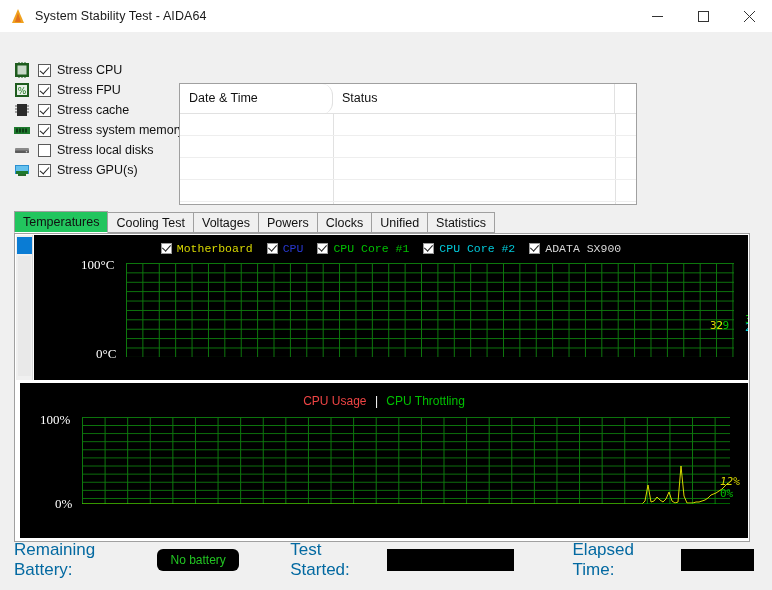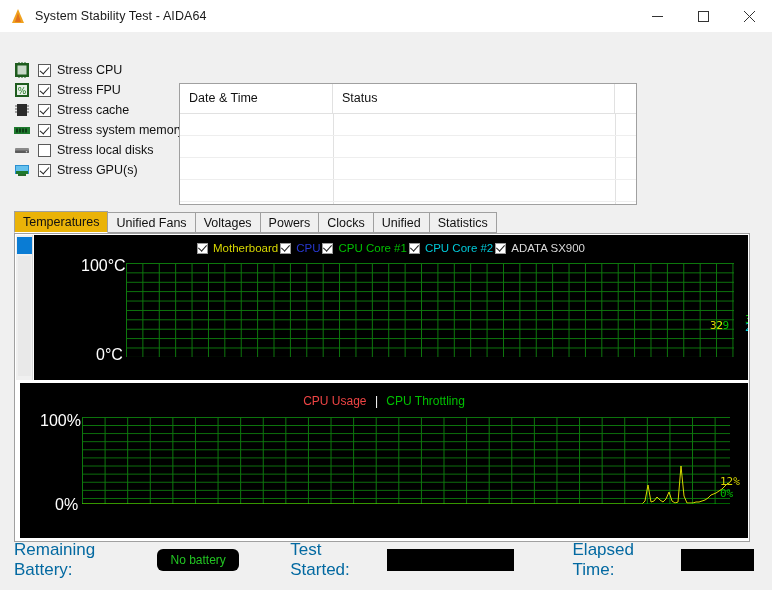--- a/index.html
+++ b/index.html
@@ -109,21 +109,21 @@
   .log-head {
     display: flex; height: 30px;
     border-bottom: 1px solid #e1e1e1;
   }
   .log-col {
     padding: 7px 0 0 9px;
     font-size: 12.5px; color: #111;
     border-right: 1px solid #e1e1e1;
     height: 30px;
   }
-  .log-col.c1 { width: 153px; }
+  .log-col.c1 { width: 153px; border-radius: 11px; }
   .log-col.c2 { width: 282px; }
   .log-col.c3 { width: 21px; border-right: none; }
   .log-body { position: relative; height: 91px; }
   .log-vline {
     position: absolute; top: 0; bottom: 0;
     width: 1px; background: #e1e1e1;
   }
   .log-hline {
     position: absolute; left: 0; right: 0;
     height: 1px; background: #eeeeee;
@@ -141,21 +141,21 @@
     padding: 0 8px;
     display: flex; align-items: center;
     font-size: 12.5px; color: #111;
     background: #f0f0f0;
     border: 1px solid #a0a0a0;
     border-bottom: 1px solid #a0a0a0;
     margin-right: -1px;
     position: relative;
   }
   .tab.active {
-    background: #eab308;
+    background: #22c55e;
     border-bottom: 1px solid #ffffff;
     height: 22px;
     z-index: 2;
   }
   
   .graphwrap {
     position: absolute;
     left: 14px; top: 201px;
     width: 736px; height: 308px;
     background: #ffffff;
@@ -190,31 +190,31 @@
   .graph.usage { left: 5px; top: 149px; width: 728px; height: 155px; }
   .grid {
     position: absolute;
     background-image:
       linear-gradient(to right, #0d7a0d 1px, transparent 1px),
       linear-gradient(to bottom, #0d7a0d 1px, transparent 1px);
   }
   .axis-lbl {
     position: absolute;
     color: #ffffff;
-    font-size: 16px;
-    font-family: Liberation Sans, sans-serif;
+    font-size: 13px;
+    font-family: Liberation Serif, serif;
     white-space: nowrap;
   }
   .legend {
     position: absolute;
     top: 7px; left: 0; width: 100%;
     display: flex; justify-content: center;
-    gap: 2px;
+    gap: 14px;
     font-size: 11.5px;
-    font-family: Liberation Sans, sans-serif;
+    font-family: Liberation Mono, monospace;
   }
   .leg-item { display: flex; align-items: center; }
   .leg-cb {
     width: 11px; height: 11px;
     background: #fff; border: 1px solid #999;
     margin-right: 5px; position: relative; flex: none;
   }
   .leg-cb::after {
     content: "";
     position: absolute; left: 2px; top: -1px;
@@ -388,21 +388,21 @@
         <div class="log-vline" style="left:435px"></div>
         <div class="log-hline" style="top:21px"></div>
         <div class="log-hline" style="top:43px"></div>
         <div class="log-hline" style="top:65px"></div>
         <div class="log-hline" style="top:87px"></div>
       </div>
     </div>
 
     <div class="tabstrip">
       <div class="tab active">Temperatures</div>
-      <div class="tab">Unified Fans</div>
+      <div class="tab">Cooling Test</div>
       <div class="tab">Voltages</div>
       <div class="tab">Powers</div>
       <div class="tab">Clocks</div>
       <div class="tab">Unified</div>
       <div class="tab">Statistics</div>
     </div>
 
     <div class="graphwrap">
 
       <div class="scrollbar">
@@ -450,21 +450,21 @@
           <span style="color:#00c000">CPU Throttling</span>
         </div>
         <div class="axis-lbl" style="left:20px; top:29px;">100%</div>
         <div class="axis-lbl" style="left:35px; top:113px;">0%</div>
         <svg style="position:absolute; left:62px; top:34px;" width="648" height="87" viewBox="0 0 648 87" preserveAspectRatio="none">
           <polyline fill="none" stroke="#d8d800" stroke-width="1" points="0,87 560,87 563,84 566,68 569,85 572,84 575,80 578,83 581,85 584,82 587,75 590,84 593,86 596,85 599,49 602,79 605,86 608,86 611,86 614,85 617,85 620,84 623,83 626,81 629,78 634,76 640,72 646,66"></polyline>
         </svg>
         <svg style="position:absolute; left:62px; top:34px;" width="648" height="87" viewBox="0 0 648 87" preserveAspectRatio="none">
           <polyline fill="none" stroke="#00c000" stroke-width="1" points="0,87 648,87"></polyline>
         </svg>
-        <div class="val-lbl" style="left:700px; top:92px; color:#d8d800;">12%</div>
+        <div class="val-lbl" style="left:700px; top:92px; color:#d8d800;font-style:italic;">12%</div>
         <div class="val-lbl" style="left:700px; top:104px; color:#00c000;">0%</div>
       </div>
     </div>
 
     <div class="statusrow">
       <div class="st-label">Remaining Battery:</div>
       <div class="st-field" style="width:88px; margin-left:8px;border-radius:6px;">No battery</div>
       <div class="st-label" style="margin-left:51px;">Test Started:</div>
       <div class="st-field" style="width:135px; margin-left:8px;"></div>
       <div class="st-label" style="margin-left:59px;">Elapsed Time:</div>

